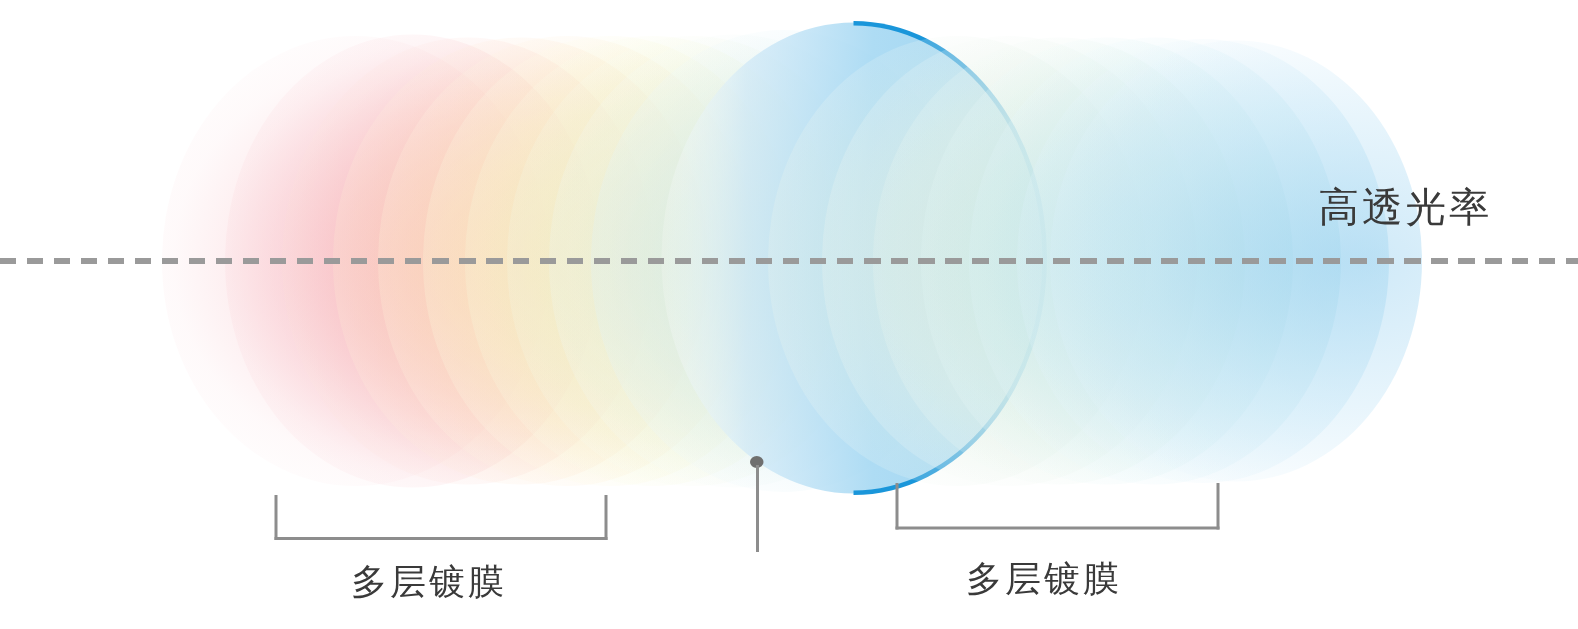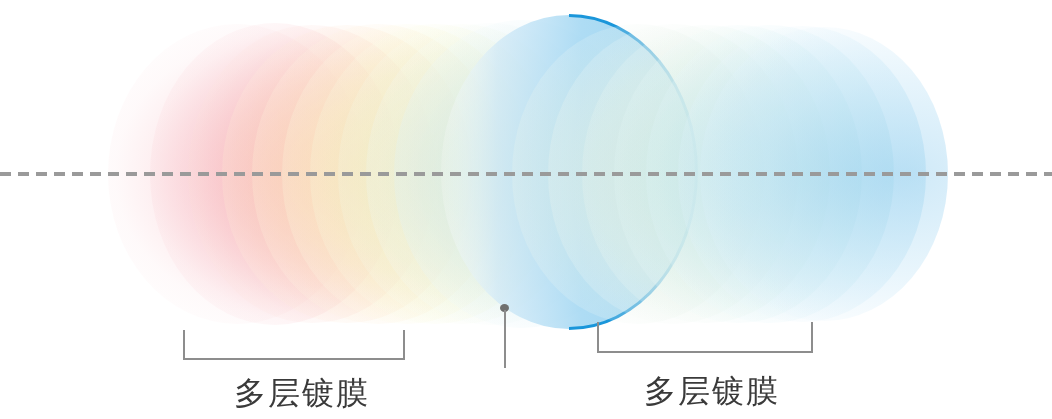--- a/index.html
+++ b/index.html
@@ -84,21 +84,21 @@
     width: 9px;
     height: 8px;
     border-radius: 50%;
     background: #6f6f6f;
   }
 
   
   .cn-label {
     position: absolute;
     color: #3a3a3a;
-    font-size: 32px;
+    font-size: 24px;
     letter-spacing: 2px;
     white-space: nowrap;
     font-family: "DejaVu Sans", "Liberation Sans", sans-serif;
   }
   #label-coating-left {
     left: 234px;
     top: 372px;
   }
   #label-center-glass {
     left: 423px;
@@ -196,14 +196,15 @@
   <div id="bracket-right" class="bracket"></div>
 
   <div id="pointer-dot"></div>
   <div id="pointer-line"></div>
 
   <div class="cn-label" id="label-coating-left">多层镀膜</div>
 
 
   <div class="cn-label" id="label-coating-right">多层镀膜</div>
 
+  <div class="cn-label" id="label-transmittance">高透光率</div>
 
 </div>
 
 </body></html>

